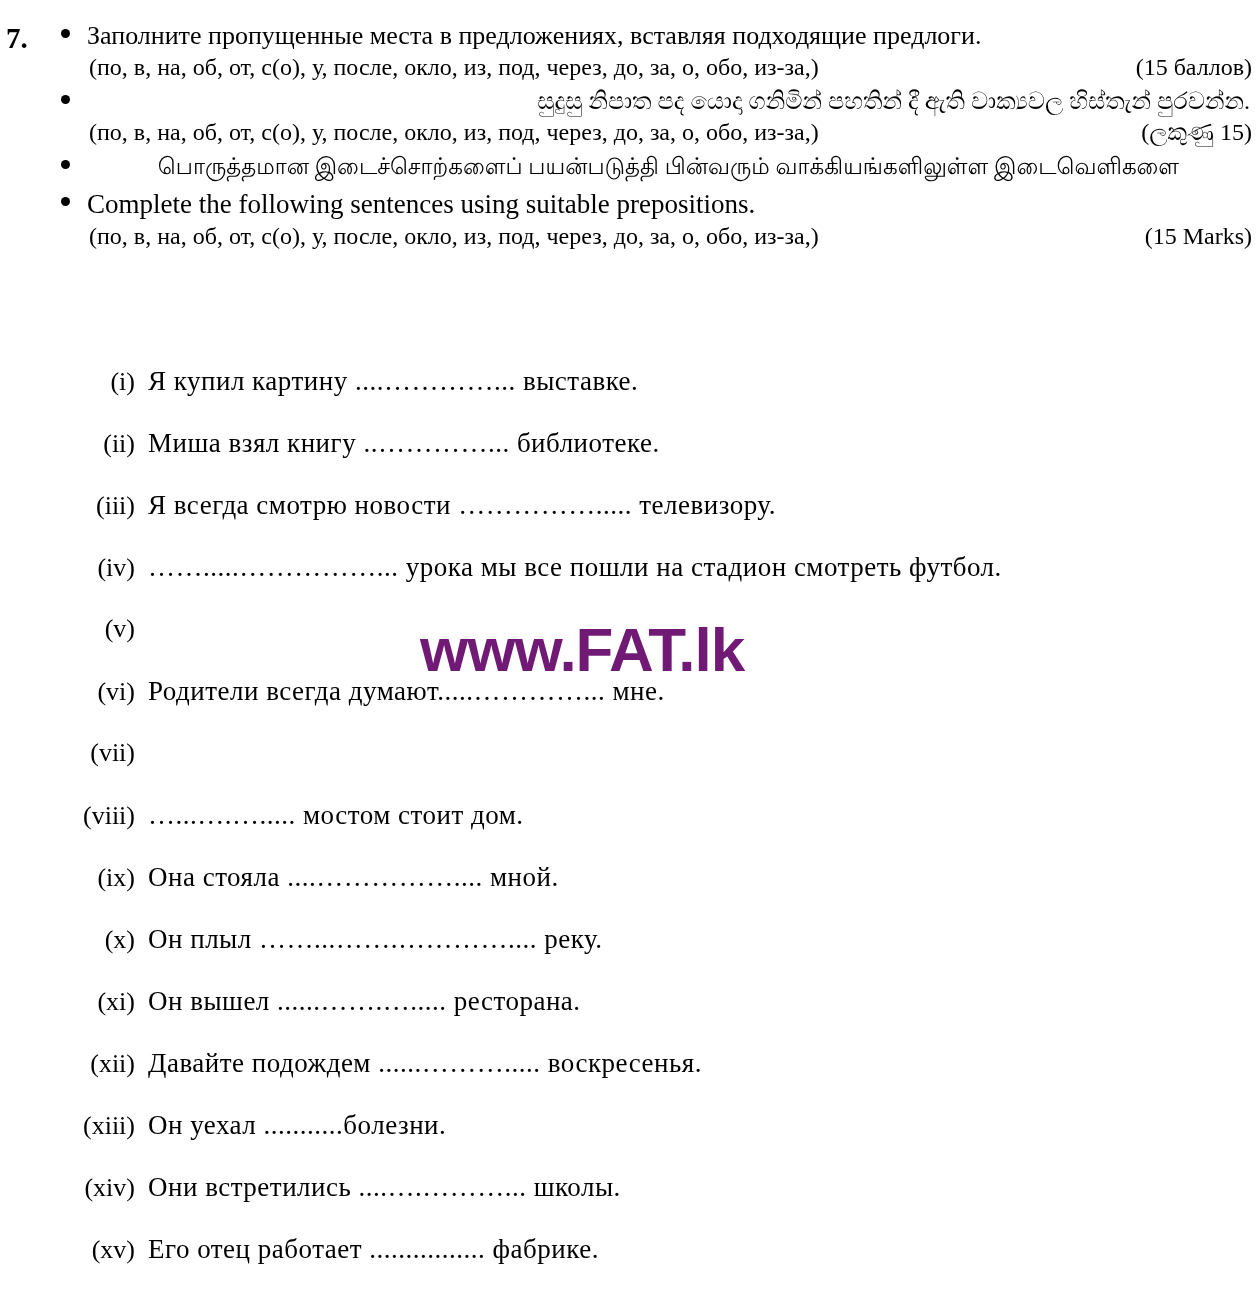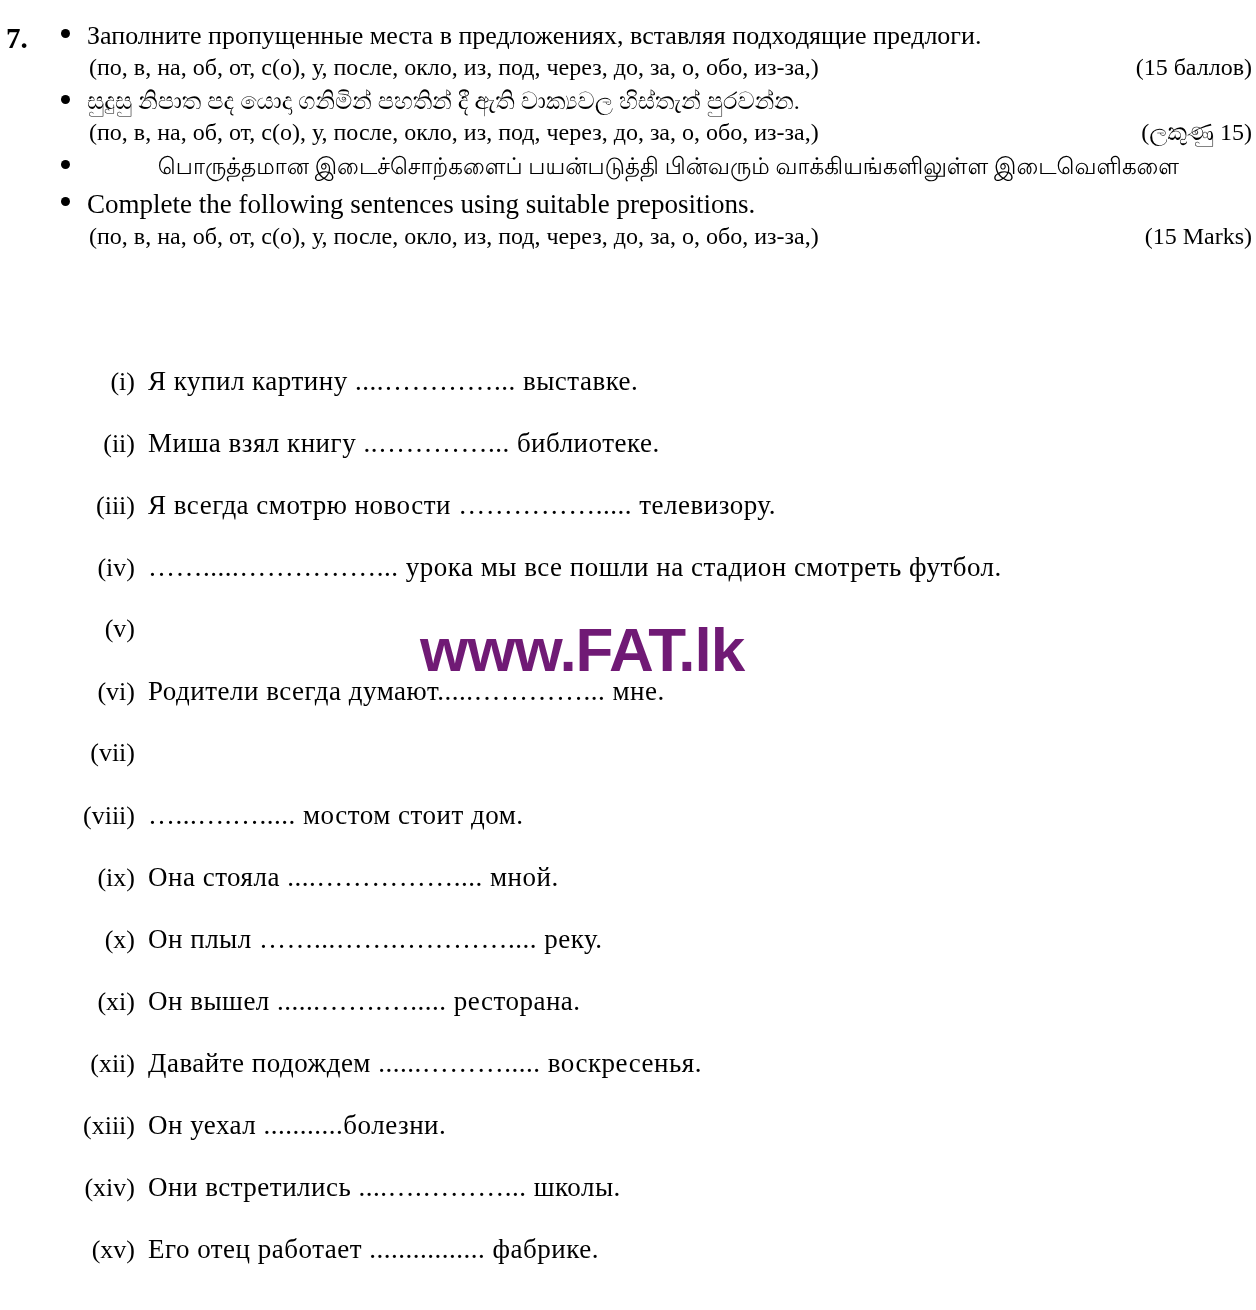--- a/index.html
+++ b/index.html
@@ -70,20 +70,21 @@
     font-size: 26px;
     line-height: 1.22;
     white-space: nowrap;
   }
   .lead-line.latin {
     font-size: 27px;
   }
   .sinhala {
     font-size: 24px;
     line-height: 1.3;
+    text-align: right;
   }
   .tamil {
     font-size: 23px;
     line-height: 1.35;
     text-align: center;
   }
   .preps {
     font-size: 24px;
     line-height: 1.25;
     white-space: nowrap;

